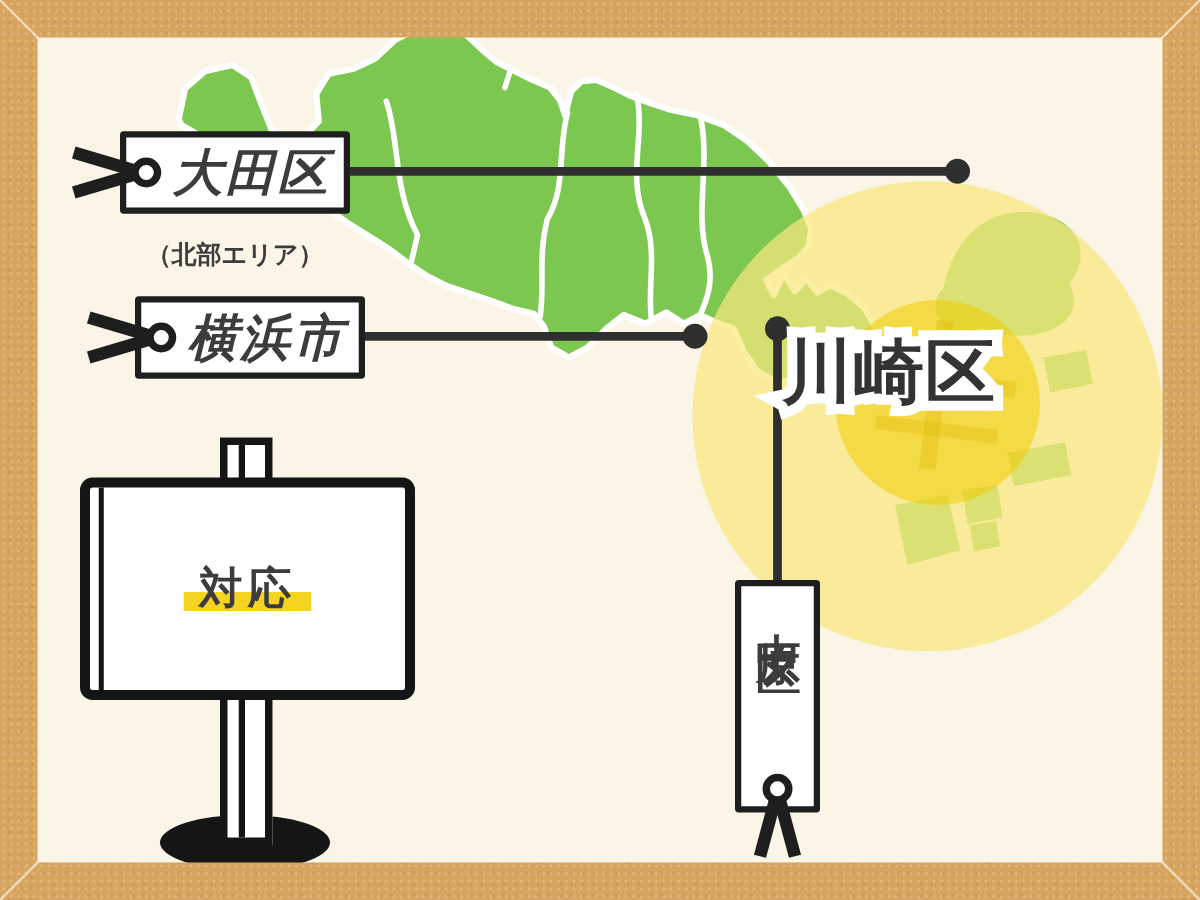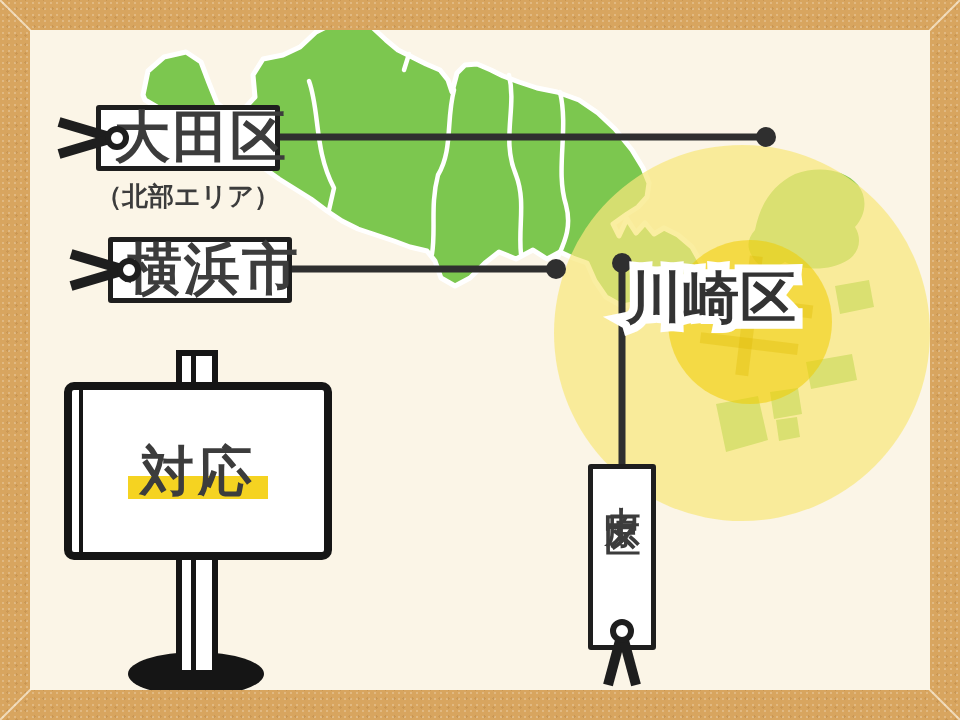--- a/index.html
+++ b/index.html
@@ -39,44 +39,44 @@
   .street{fill:var(--street,#DDB800);opacity:.32;}
   .connector{stroke:var(--line,#2F2F2F);stroke-width:7;}
   .endpoint{fill:var(--line,#2F2F2F);}
 
   
   .tag{position:absolute;background:#fff;border:5px solid var(--ink,#1E1E1E);
     border-radius:3px;z-index:22;display:flex;align-items:center;justify-content:center;}
   .tag-label{font-weight:bold;color:var(--text,#3C3C3C);white-space:nowrap;}
   .tag-ota{left:96px;top:105px;width:184px;height:66px;}
   .tag-yokohama{left:108px;top:237px;width:184px;height:66px;}
-  .tag-ota .tag-label,.tag-yokohama .tag-label{font-size:56px;letter-spacing:2px;padding-left:26px;}
+  .tag-ota .tag-label,.tag-yokohama .tag-label{font-size:40px;letter-spacing:2px;padding-left:26px;font-style:italic;}
   .tag-nakahara{left:588px;top:464px;width:68px;height:186px;align-items:flex-start;}
   .tag-nakahara .tag-label{writing-mode:vertical-rl;text-orientation:upright;
     font-size:36px;letter-spacing:9px;margin-top:8px;}
   .tag-string{position:absolute;overflow:visible;}
   .tag-string line{stroke:var(--ink,#1E1E1E);stroke-width:10;}
   .tag-string circle{fill:#fff;stroke:var(--ink,#1E1E1E);stroke-width:6;}
   .string-left{left:-50px;top:9px;}
   .string-bottom{left:3px;top:150px;}
-  .area-note{position:absolute;left:86px;top:179px;width:204px;text-align:center;
-    font-size:26px;font-weight:600;color:var(--text,#3C3C3C);z-index:22;white-space:nowrap;}
+  .area-note{position:absolute;left:86px;top:190px;width:204px;text-align:center;
+    font-size:20px;font-weight:600;color:var(--text,#3C3C3C);z-index:22;white-space:nowrap;}
 
   
   .sign-pole{position:absolute;background:#fff;border:6px solid #151515;z-index:22;}
   .pole-seam{position:absolute;left:9px;top:0;bottom:0;width:5px;background:#151515;}
   .sign-pole-top{left:176px;top:350px;width:42px;height:42px;}
   .sign-pole-bottom{left:176px;top:550px;width:42px;height:126px;}
   .sign-base{position:absolute;left:128px;top:652px;width:136px;height:44px;
     background:#151515;border-radius:50%;z-index:21;}
   .sign-board{position:absolute;left:64px;top:382px;width:268px;height:178px;
     background:#fff;border:8px solid #151515;border-radius:10px;z-index:24;
     display:flex;flex-direction:column;align-items:center;justify-content:center;}
   .board-seam{position:absolute;left:7px;top:0;bottom:0;width:4px;background:#151515;}
-  .sign-line{font-size:54px;font-weight:800;letter-spacing:4px;line-height:64px;
+  .sign-line{font-size:35px;font-weight:800;letter-spacing:4px;line-height:64px;
     color:var(--text,#3C3C3C);white-space:nowrap;}
   .hl{background:linear-gradient(to bottom,transparent 58%,var(--highlight,#F5D321) 58%,
       var(--highlight,#F5D321) 96%,transparent 96%);padding:0 12px;}
 
   
   .big-label{position:absolute;left:626px;top:270px;z-index:26;font-size:56px;
     font-weight:900;letter-spacing:1px;line-height:1;white-space:nowrap;}
   .big-label .stroke{position:absolute;left:0;top:0;color:#fff;
     -webkit-text-stroke:16px #fff;text-shadow:0 0 3px #fff,0 0 6px #fff;}
   .big-label .fill{position:relative;color:#333;}

